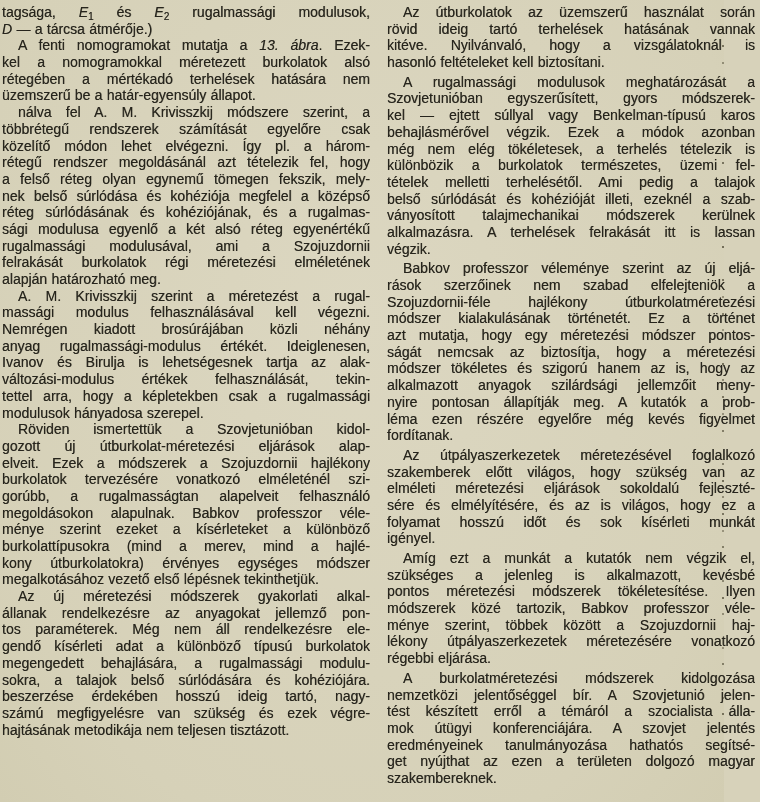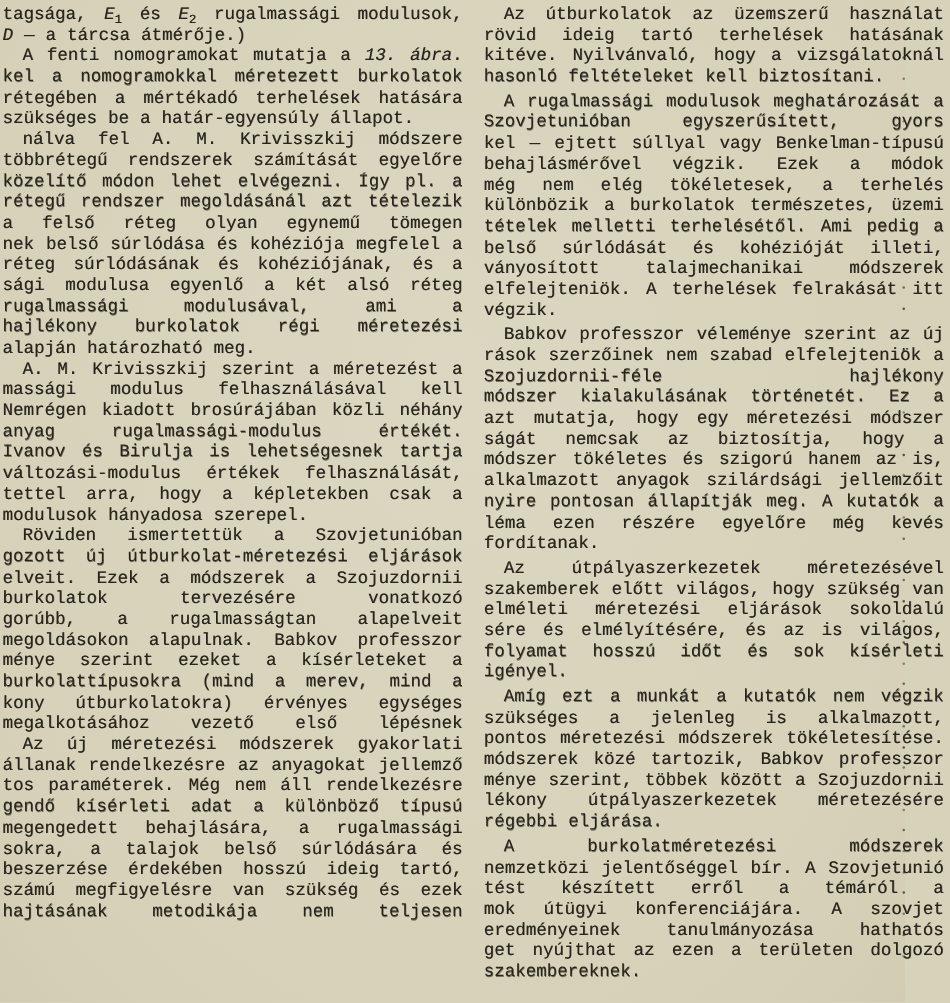--- a/index.html
+++ b/index.html
@@ -13,21 +13,21 @@
     background: #d7d2ba;
   }
   .page {
     position: relative;
     box-sizing: border-box;
     width: 724px;
     height: 802px;
     padding: 4px 5px 0 2px;
     display: flex;
     column-gap: 17px;
-    font-family: Liberation Mono, monospace;
+    font-family: Liberation Sans, sans-serif;
     font-size: 14px;
     line-height: 16.7px;
     color: #26241c;
     background: radial-gradient(ellipse at 50% 40%, #dcd7c1 0%, #d6d1b8 78%, #d2cdb2 100%);
     text-shadow: 0.35px 0.2px 0 rgba(38, 36, 28, 0.55);
   }
   .col {
     width: 368px;
     flex: 0 0 368px;
   }
@@ -81,33 +81,33 @@
 <div class="page">
   <div class="col" data-col="left">
       <div class="para">
         <div class="line"><span>tagsága, </span><span class="em">E</span><span class="sub">1</span><span> és </span><span class="em">E</span><span class="sub">2</span><span> rugalmassági modulusok,</span></div>
         <div class="line last"><span class="em">D</span><span> — a tárcsa átmérője.)</span></div>
       </div>
       <div class="para indent">
         <div class="line"><span>A fenti nomogramokat mutatja a </span><span class="em">13. ábra</span><span>. Ezek-</span></div>
         <div class="line">kel a nomogramokkal méretezett burkolatok alsó</div>
         <div class="line">rétegében a mértékadó terhelések hatására nem</div>
-        <div class="line last">szükséges be a határ-egyensúly állapot.</div>
+        <div class="line last">üzemszerű be a határ-egyensúly állapot.</div>
       </div>
       <div class="para indent">
         <div class="line">nálva fel A. M. Krivisszkij módszere szerint, a</div>
         <div class="line">többrétegű rendszerek számítását egyelőre csak</div>
         <div class="line">közelítő módon lehet elvégezni. Így pl. a három-</div>
         <div class="line">rétegű rendszer megoldásánál azt tételezik fel, hogy</div>
         <div class="line">a felső réteg olyan egynemű tömegen fekszik, mely-</div>
         <div class="line">nek belső súrlódása és kohéziója megfelel a középső</div>
         <div class="line">réteg súrlódásának és kohéziójának, és a rugalmas-</div>
         <div class="line">sági modulusa egyenlő a két alsó réteg egyenértékű</div>
         <div class="line">rugalmassági modulusával, ami a Szojuzdornii</div>
-        <div class="line">hajlékony burkolatok régi méretezési elméletének</div>
+        <div class="line">felrakását burkolatok régi méretezési elméletének</div>
         <div class="line last">alapján határozható meg.</div>
       </div>
       <div class="para indent">
         <div class="line">A. M. Krivisszkij szerint a méretezést a rugal-</div>
         <div class="line">massági modulus felhasználásával kell végezni.</div>
         <div class="line">Nemrégen kiadott brosúrájában közli néhány</div>
         <div class="line">anyag rugalmassági-modulus értékét. Ideiglenesen,</div>
         <div class="line">Ivanov és Birulja is lehetségesnek tartja az alak-</div>
         <div class="line">változási-modulus értékek felhasználását, tekin-</div>
         <div class="line">tettel arra, hogy a képletekben csak a rugalmassági</div>
@@ -147,21 +147,21 @@
       <div class="para indent">
         <div class="line">A rugalmassági modulusok meghatározását a</div>
         <div class="line">Szovjetunióban egyszerűsített, gyors módszerek-</div>
         <div class="line">kel — ejtett súllyal vagy Benkelman-típusú karos</div>
         <div class="line">behajlásmérővel végzik. Ezek a módok azonban</div>
         <div class="line">még nem elég tökéletesek, a terhelés tételezik is</div>
         <div class="line">különbözik a burkolatok természetes, üzemi fel-</div>
         <div class="line">tételek melletti terhelésétől. Ami pedig a talajok</div>
         <div class="line">belső súrlódását és kohézióját illeti, ezeknél a szab-</div>
         <div class="line">ványosított talajmechanikai módszerek kerülnek</div>
-        <div class="line">elfelejteniök. A terhelések felrakását itt is lassan</div>
+        <div class="line">alkalmazásra. A terhelések felrakását itt is lassan</div>
         <div class="line last">végzik.</div>
       </div>
       <div class="para indent">
         <div class="line">Babkov professzor véleménye szerint az új eljá-</div>
         <div class="line">rások szerzőinek nem szabad elfelejteniök a</div>
         <div class="line">Szojuzdornii-féle hajlékony útburkolatméretezési</div>
         <div class="line">módszer kialakulásának történetét. Ez a történet</div>
         <div class="line">azt mutatja, hogy egy méretezési módszer pontos-</div>
         <div class="line">ságát nemcsak az biztosítja, hogy a méretezési</div>
         <div class="line">módszer tökéletes és szigorú hanem az is, hogy az</div>

